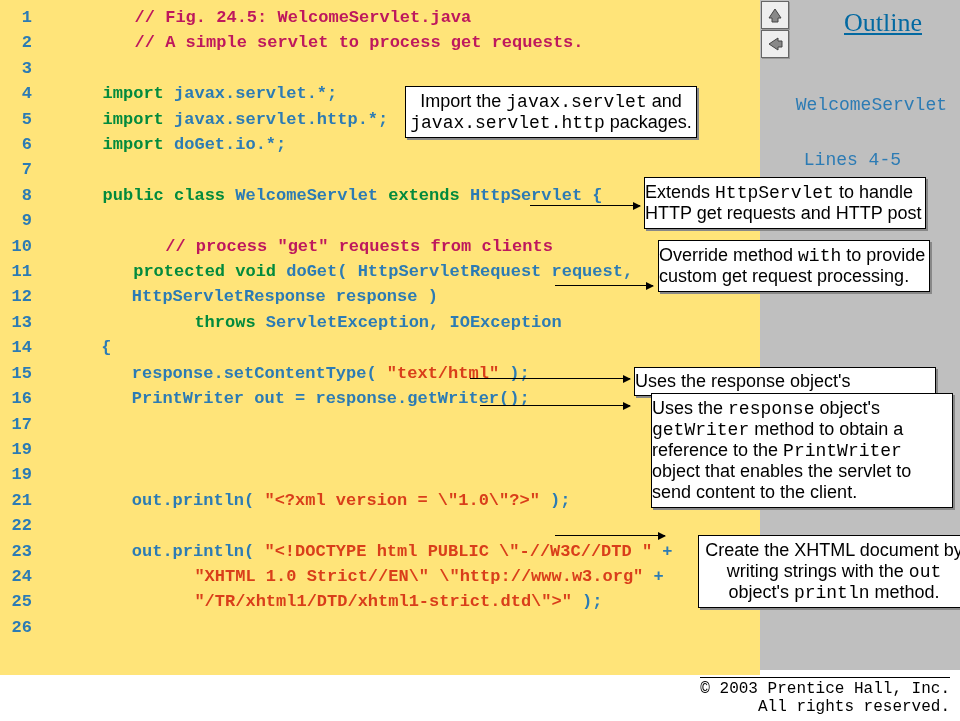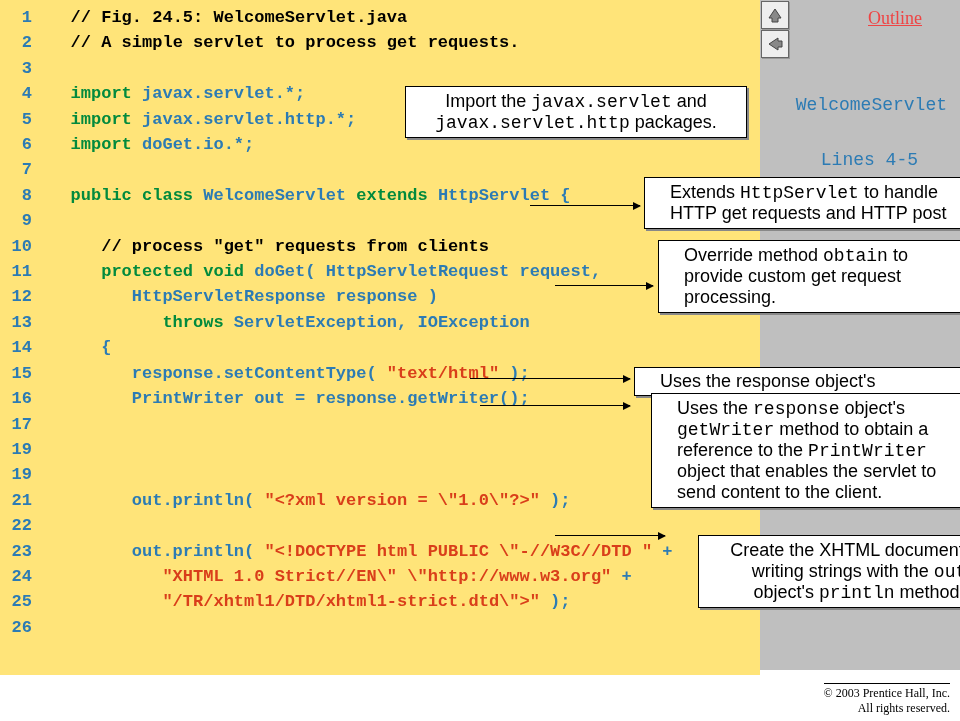--- a/index.html
+++ b/index.html
@@ -28,21 +28,21 @@
     font-weight: bold;
     line-height: 25.4px;
     white-space: pre;
   }
   .ln {
     width: 32px;
     text-align: right;
     color: #2c7bb4;
     padding-right: 8px;
   }
-  .co { color: #000000; } 
+  .co { color: #be185d; margin-left: 32px; } 
   .kw { color: #028a3d; }
   .str { color: #d93e1a; } 
   .tok { color: #2c7bb4; }
 
   .right-panel {
     position: absolute;
     right: 0;
     top: 0;
     width: 200px;
     height: 670px;
@@ -55,40 +55,40 @@
     top: 0;
     width: 50px;
   }
   .corner-icons svg { display:block; }
 
   .outline {
     position: absolute;
     right: 38px;
     top: 8px;
     font-family: "Times New Roman", serif;
-    font-size: 18px;
+    font-size: 26px;
     text-decoration: underline;
-    color: #ef4444;
+    color: #0369a1;
   }
   .side-label {
     font-family: "Courier New", monospace;
     color: #2c7bb4;
     font-size: 18px;
     position: absolute;
   }
   .side-label.l1 { right: 13px; top: 95px; }
-  .side-label.l2 { right: 42px; top: 150px; }
+  .side-label.l2 { right: 59px; top: 150px; }
 
   .callout {
     position: absolute;
     border: 1px solid #000;
     background: #fff;
     font-family: Arial, sans-serif;
     font-size: 18px;
-    padding: 4px 25px;
+    padding: 4px 0;
     color: #000;
     box-shadow: 2px 2px 0 #888;
   }
   .callout .mono { font-family: "Courier New", monospace; }
   .c-import { left: 405px; top: 86px; width: 290px; text-align: center; }
   .c-extends { left: 644px; top: 177px; width: 280px; }
   .c-override { left: 658px; top: 240px; width: 270px; }
   .c-uses1 { left: 634px; top: 367px; width: 300px; line-height:1.05; }
   .c-uses2 { left: 636px; top: 393px; width: 300px; margin-left: 15px; }
   .c-create { left: 698px; top: 535px; width: 270px; text-align: center; }
@@ -105,22 +105,22 @@
     border-left: 8px solid #000;
     border-top: 4px solid transparent;
     border-bottom: 4px solid transparent;
   }
 
   .footer {
     position: absolute;
     right: 10px;
     bottom: 5px;
     text-align: right;
-    font-family: Liberation Serif, serif;
-    font-size: 12px;
+    font-family: Liberation Mono, monospace;
+    font-size: 16px;
     color: #000;
   }
   .corner-box {
     width:26px;height:26px;
     border:1px solid #666;
     background:#eee;
     margin:1px;
     display:flex;align-items:center;justify-content:center;
     box-shadow:1px 1px 0 #999;
   }
@@ -178,21 +178,21 @@
 <div class="callout c-import">
   <span>Import the </span><span class="mono">javax.servlet</span><span> and </span><br>
   <span class="mono">javax.servlet.http</span><span> packages.</span>
 </div>
 
 <div class="callout c-extends">
   <span>Extends </span><span class="mono">HttpServlet</span><span> to handle HTTP get requests and HTTP post</span>
 </div>
 
 <div class="callout c-override">
-  <span>Override method </span><span class="mono">obtain</span><span> to provide custom get request processing.</span>
+  <span>Override method </span><span class="mono">with</span><span> to provide custom get request processing.</span>
 </div>
 
 <div class="callout c-uses1">
   <span>Uses the response object's</span>
 </div>
 
 <div class="callout c-uses2">
   <span>Uses the </span><span class="mono">response</span><span> object's </span>
   <span class="mono">getWriter</span><span> method to obtain a reference to the </span><span class="mono">PrintWriter</span><span> object that enables the servlet to send content to the client.</span>
 </div>

